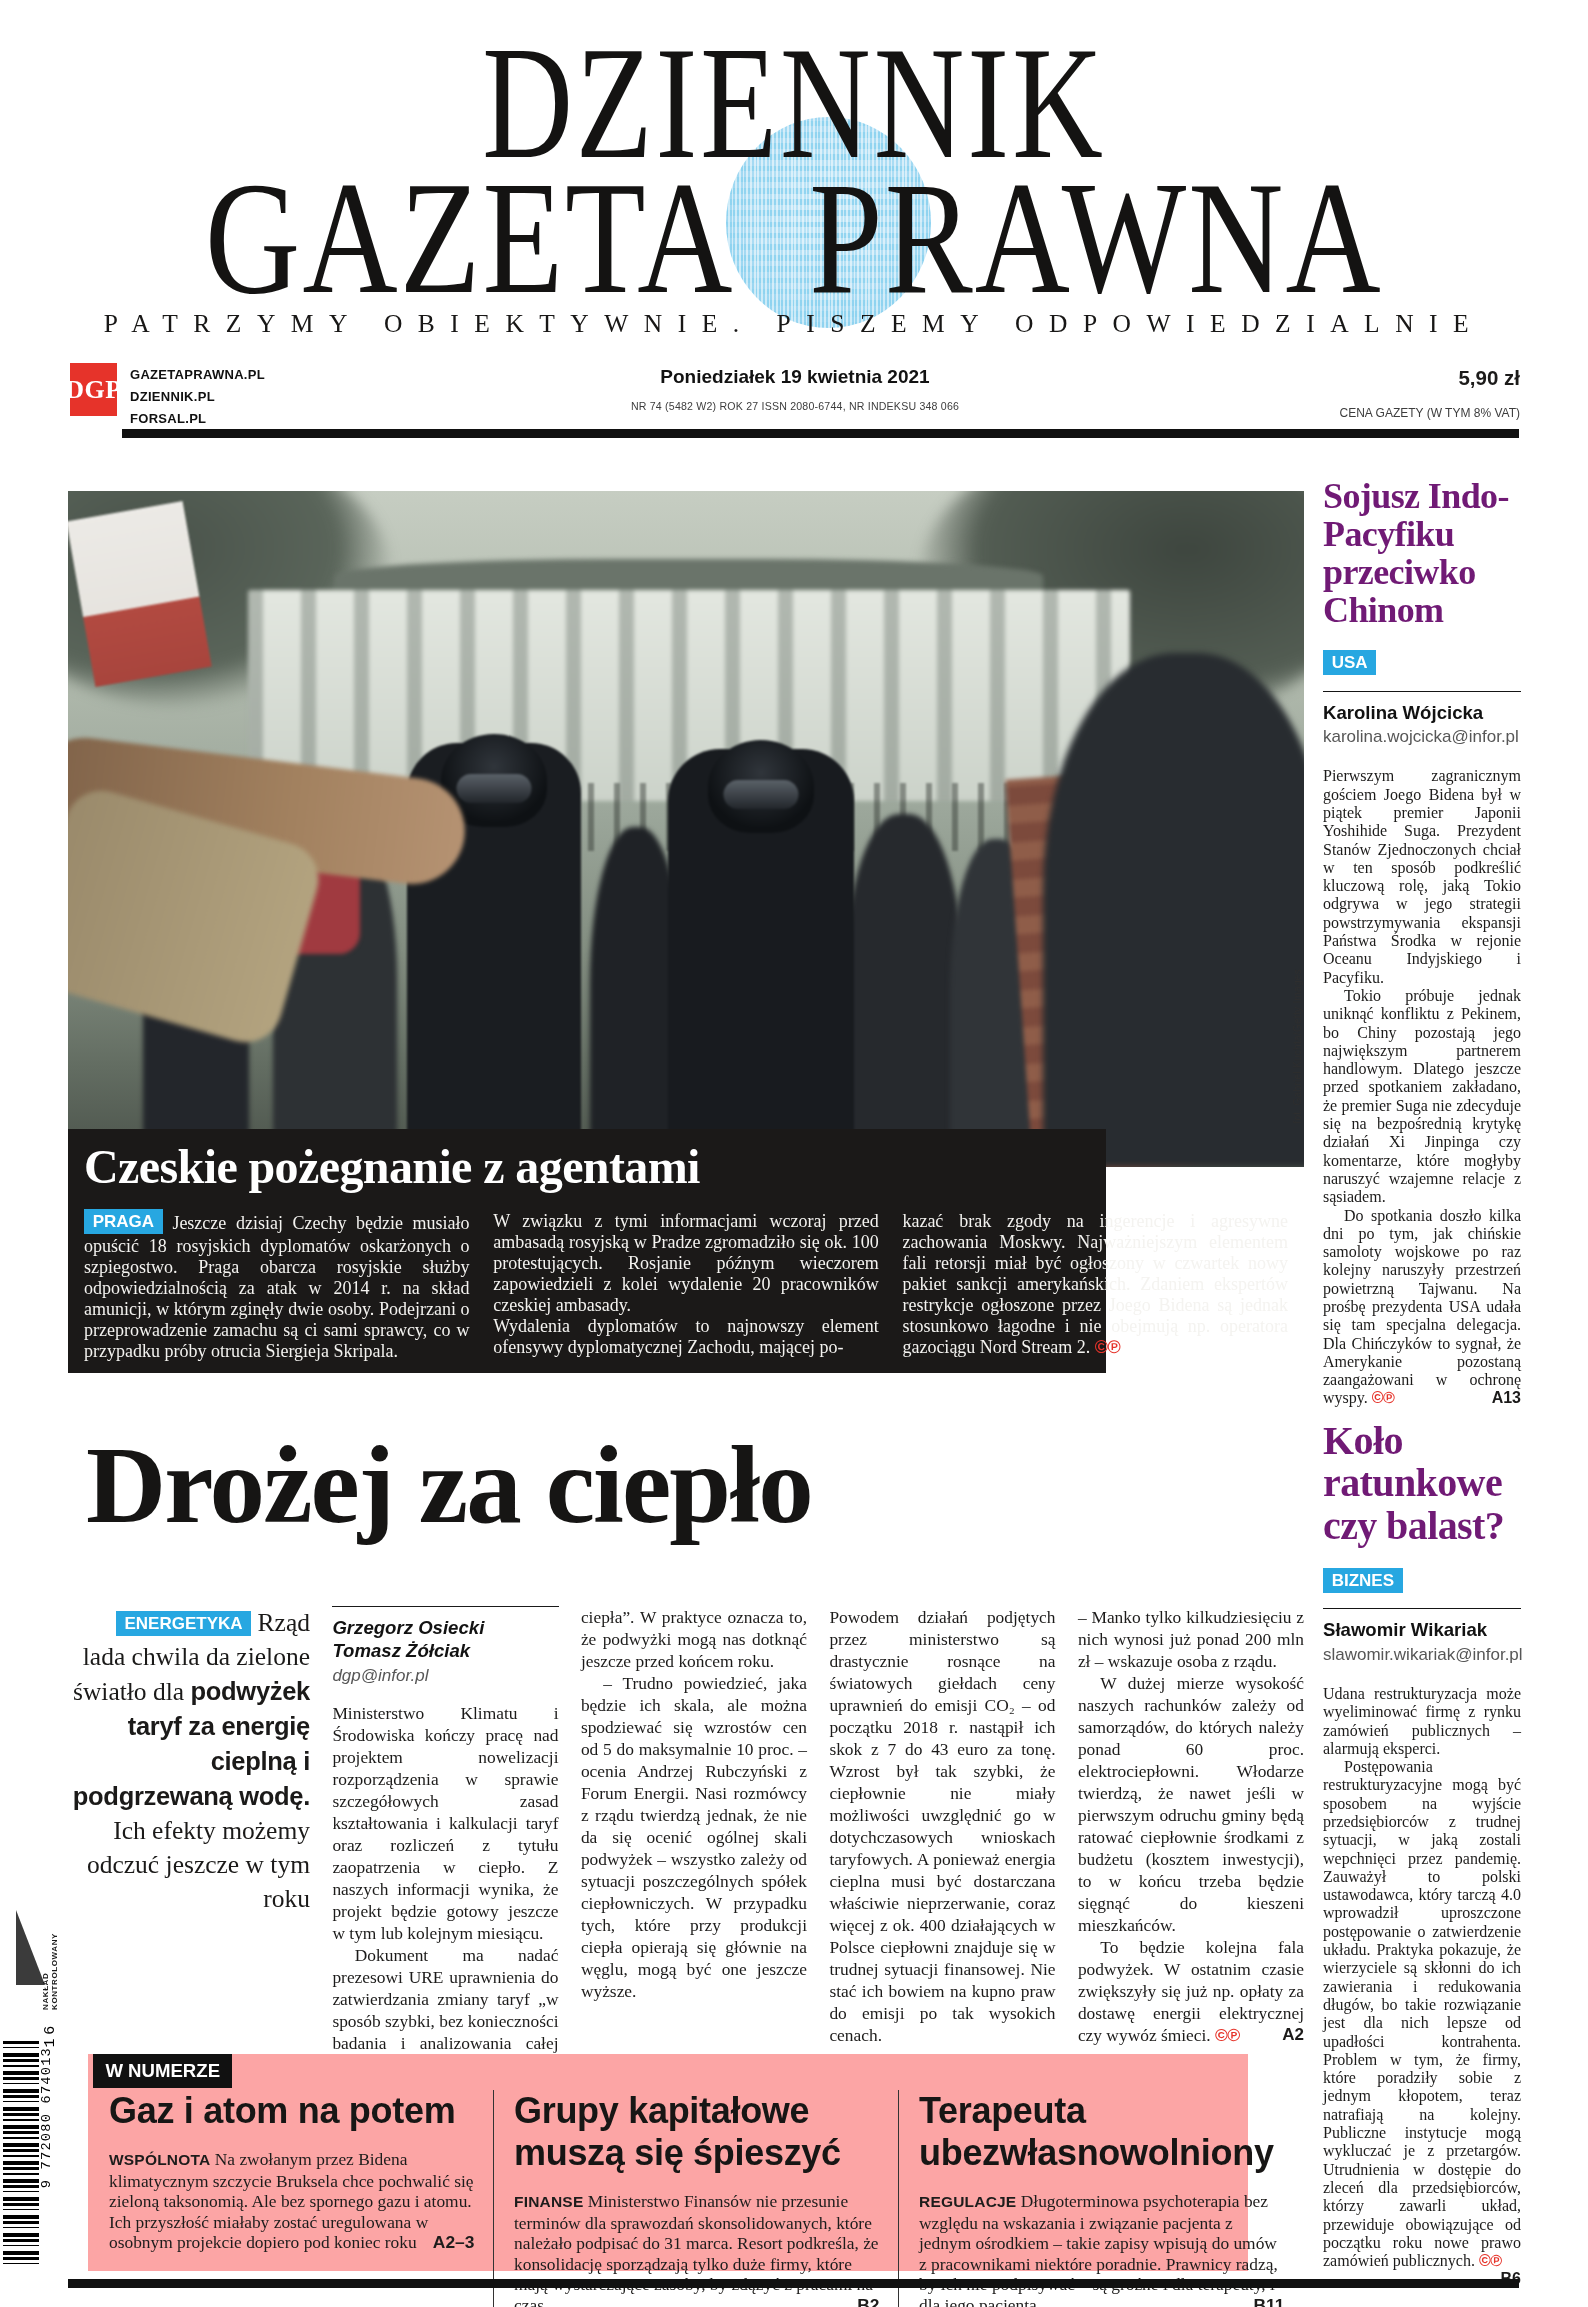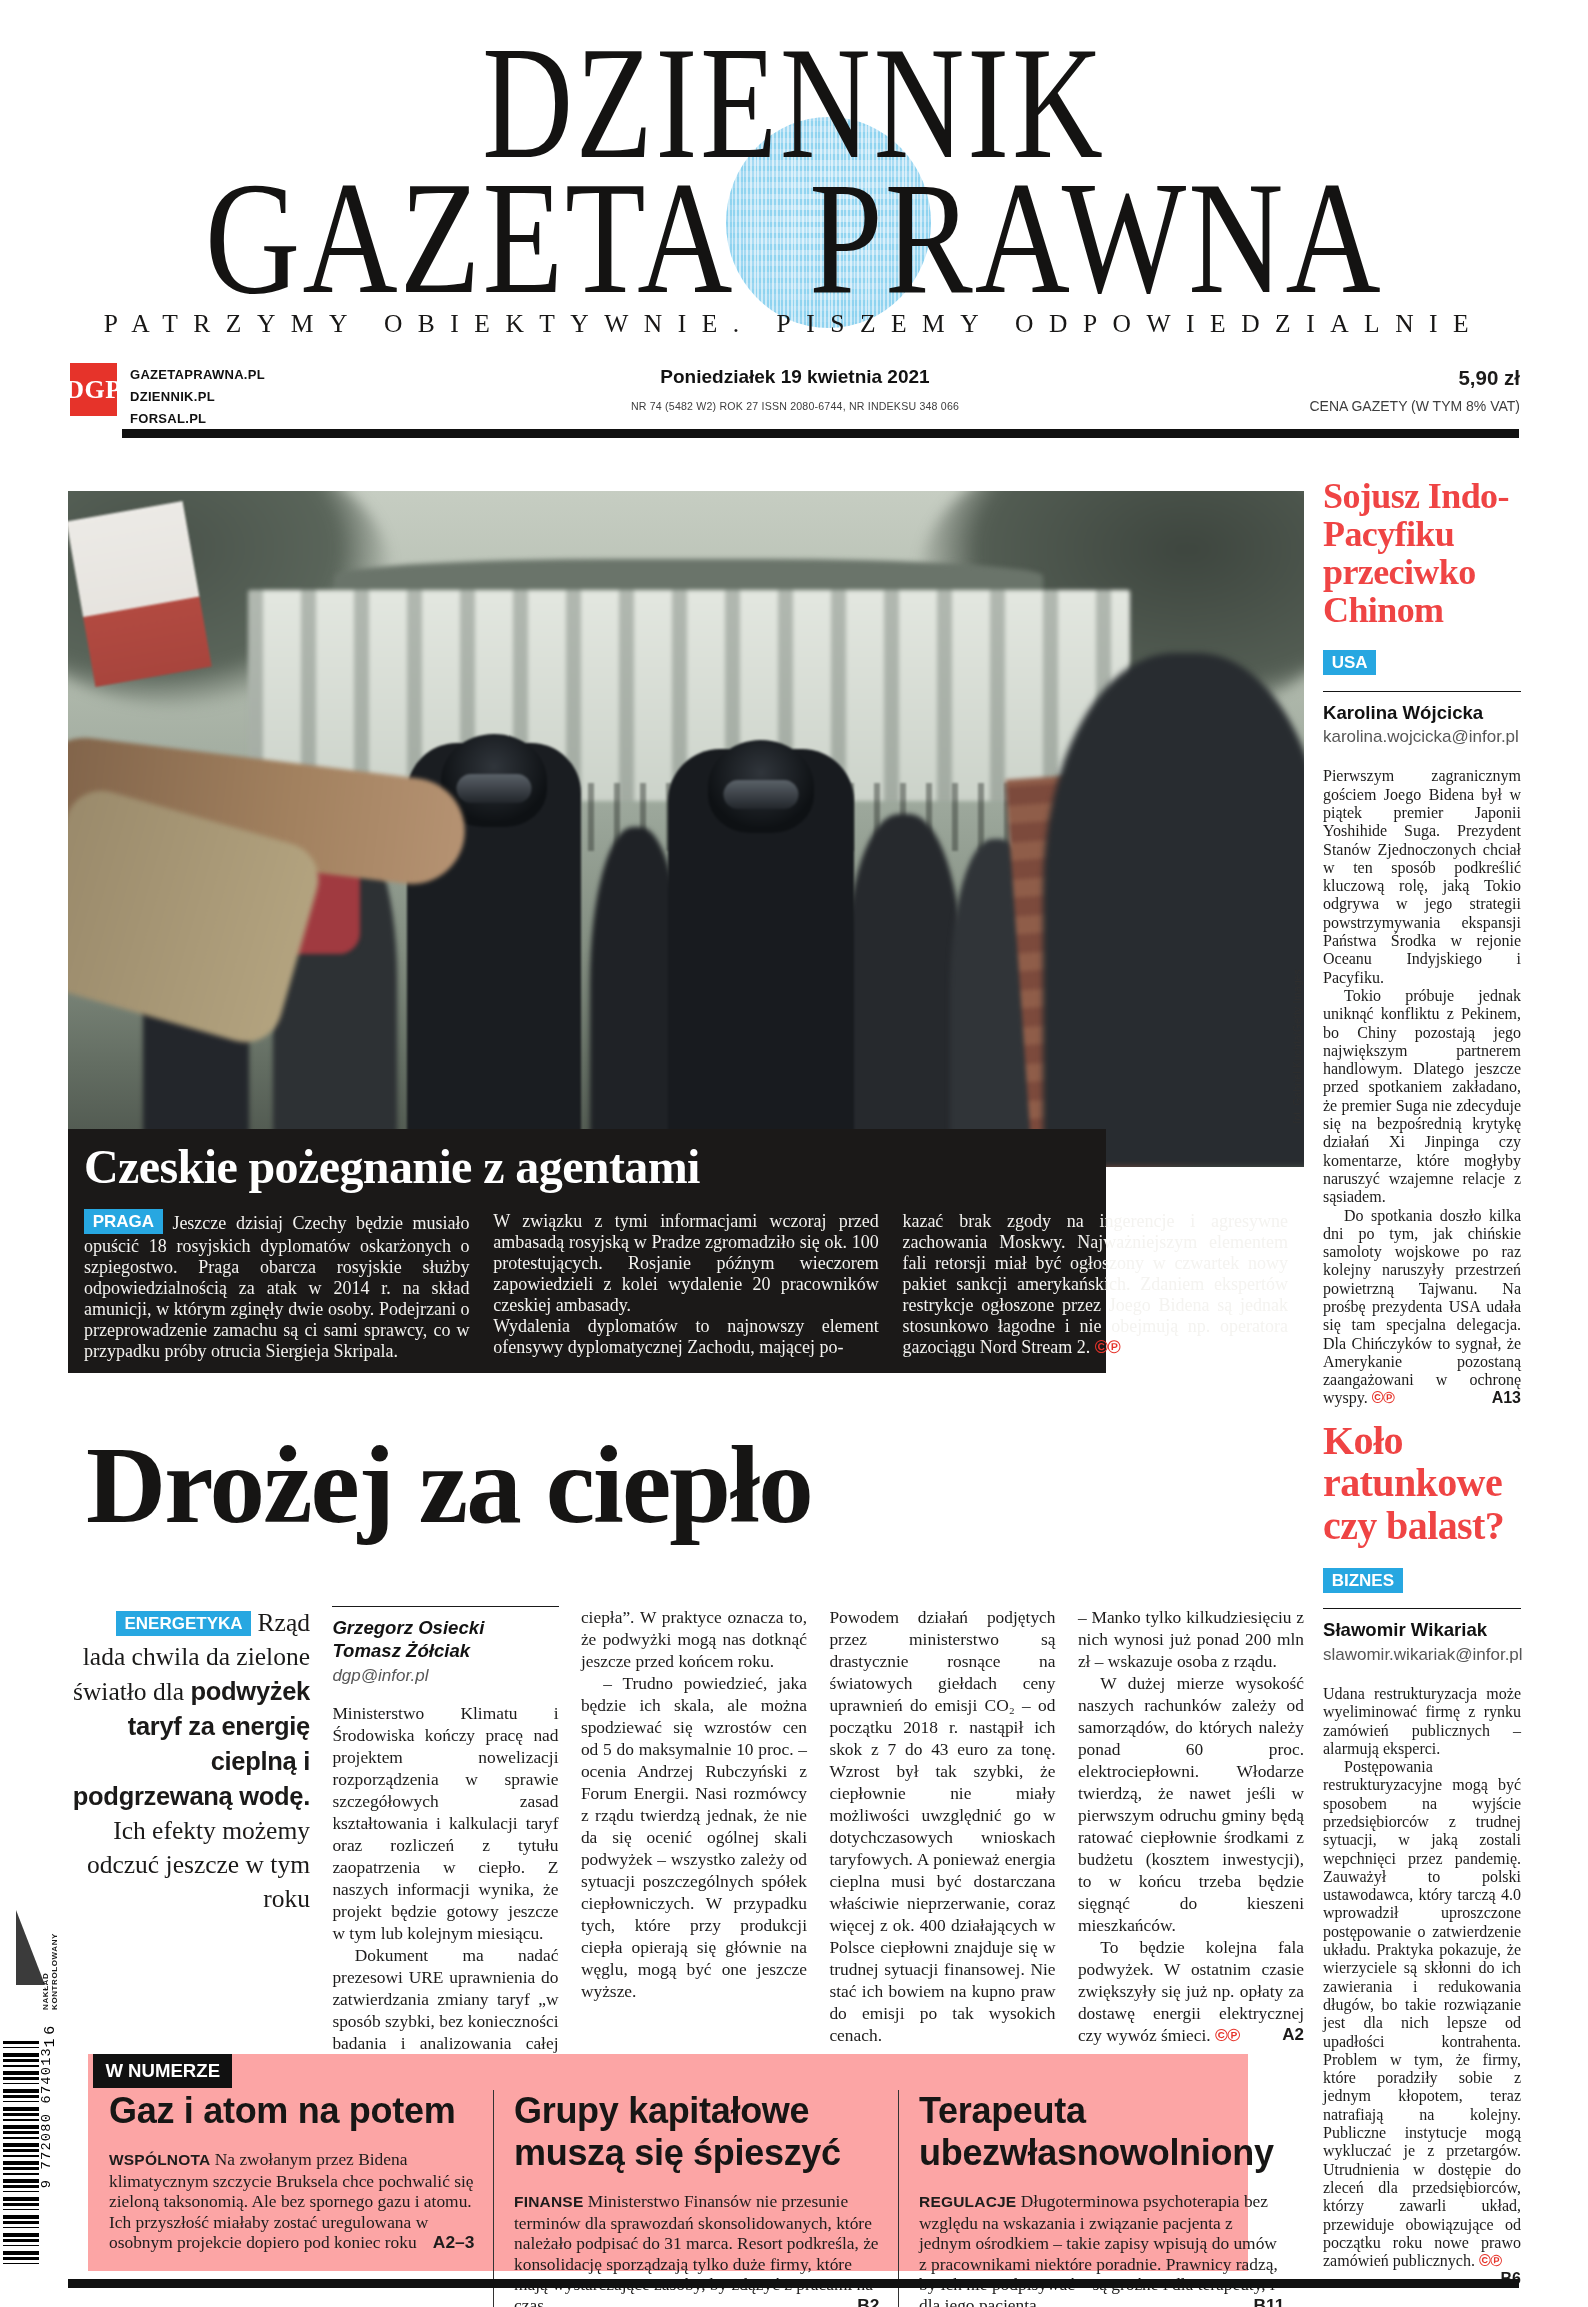--- a/index.html
+++ b/index.html
@@ -24,21 +24,21 @@
   #dgp-box{position:absolute;left:0;top:0;width:47px;height:53px;background:#e6332a;color:#fff;
       display:flex;align-items:center;justify-content:center;
       font-family:"Liberation Serif",serif;font-size:26px;font-weight:700;letter-spacing:0.6px;}
   #brand-links{position:absolute;left:60px;top:1.2px;}
   .brand-link{font-size:13px;font-weight:700;letter-spacing:0.3px;line-height:22px;color:#111;}
   #date-block{position:absolute;left:50%;transform:translateX(-50%);top:2.5px;text-align:center;}
   #issue-date{font-size:19px;font-weight:700;color:#121212;}
   #issue-info{font-size:10.6px;color:#3d3d3d;margin-top:12.4px;letter-spacing:0.2px;}
   #price-block{position:absolute;right:0;top:2.5px;text-align:right;}
   #price{font-size:20.5px;font-weight:700;}
-  #price-note{font-size:14px;color:#3d3d3d;margin-top:8px;}
+  #price-note{font-size:12px;color:#3d3d3d;margin-top:16px;}
   #top-rule{position:absolute;left:122px;top:429px;width:1397px;height:9.3px;background:#111;}
   
   #photo{position:absolute;left:68px;top:491px;width:1236px;height:676px;overflow:hidden;
       background:linear-gradient(180deg,#c6cdc2 0%,#b2bbae 25%,#9ba69a 48%,#828d80 68%,#636d62 85%,#4a524a 100%);}
   .ph{position:absolute;}
   #ph-trees-l{left:-75px;top:-50px;width:398px;height:267px;border-radius:50%;
       background:radial-gradient(ellipse at 40% 40%, #49524a 0%, #5a655a 55%, transparent 72%);filter:blur(6.2px);}
   #ph-trees-r{right:-62px;top:-56px;width:447px;height:286px;border-radius:50%;
       background:radial-gradient(ellipse at 60% 40%, #3e463f 0%, #535d53 55%, transparent 72%);filter:blur(6.2px);}
   #ph-building{left:180px;top:99px;width:882px;height:211px;background:#d9ded6;border-radius:2.5px;
@@ -87,21 +87,21 @@
   #lead-col .lead-bold{font-family:"Liberation Sans",sans-serif;font-weight:700;letter-spacing:-0.3px;}
   .body-col{flex:1;font-size:17.4px;line-height:22px;text-align:justify;}
   .body-col p{margin:0;}
   .body-col p + p{text-indent:22.4px;}
   #authors-block{border-top:1.9px solid #1a1a1a;padding-top:8.7px;margin-bottom:15px;font-family:"Liberation Sans",sans-serif;font-style:italic;}
   .author-name{font-size:18.6px;font-weight:700;line-height:23.6px;color:#121212;}
   .author-mail{font-size:17px;color:#575757;margin-top:2.5px;}
   
   .sb-article{position:absolute;left:1323px;width:198px;}
   #sb1{top:477px;} #sb2{top:1420px;}
-  .sb-headline{font-size:36px;font-weight:700;line-height:1.06;color:#ef4444;letter-spacing:-0.6px;margin:0 0 22.4px;}
+  .sb-headline{font-size:36px;font-weight:700;line-height:1.06;color:#701a75;letter-spacing:-0.6px;margin:0 0 22.4px;}
   #sb2 .sb-headline{font-size:40px;}
   .sb-rule{border:none;border-top:1.9px solid #151515;margin:13.7px 0 10px;}
   .sb-author{font-family:"Liberation Sans",sans-serif;font-size:18.6px;font-weight:700;color:#121212;}
   .sb-mail{font-family:"Liberation Sans",sans-serif;font-size:17px;color:#575757;margin-top:3.7px;}
   .sb-body{margin-top:20px;font-size:16px;line-height:18.3px;text-align:justify;}
   .sb-body p{margin:0;}
   .sb-body p + p{text-indent:21px;}
   .sb-body .pref{font-size:16px;}
   
   #teasers{position:absolute;left:68px;top:2054px;width:1160px;height:217px;background:#fca5a5;margin-left:20px;}

